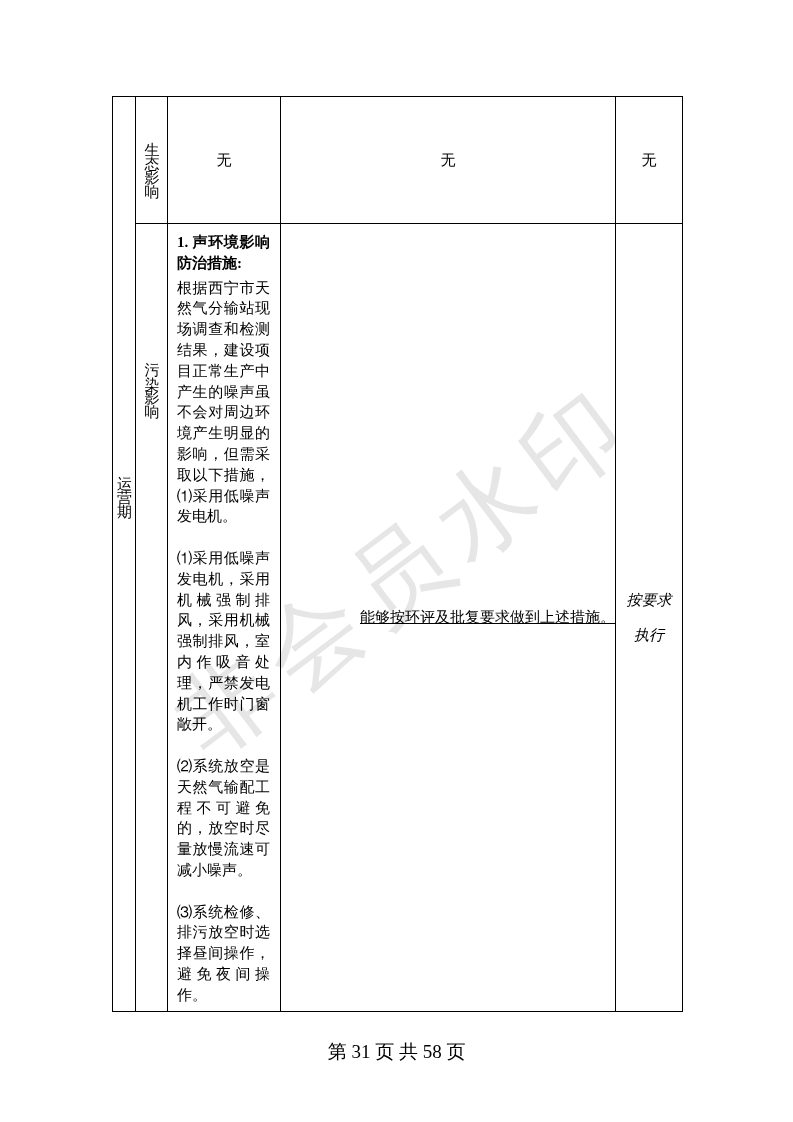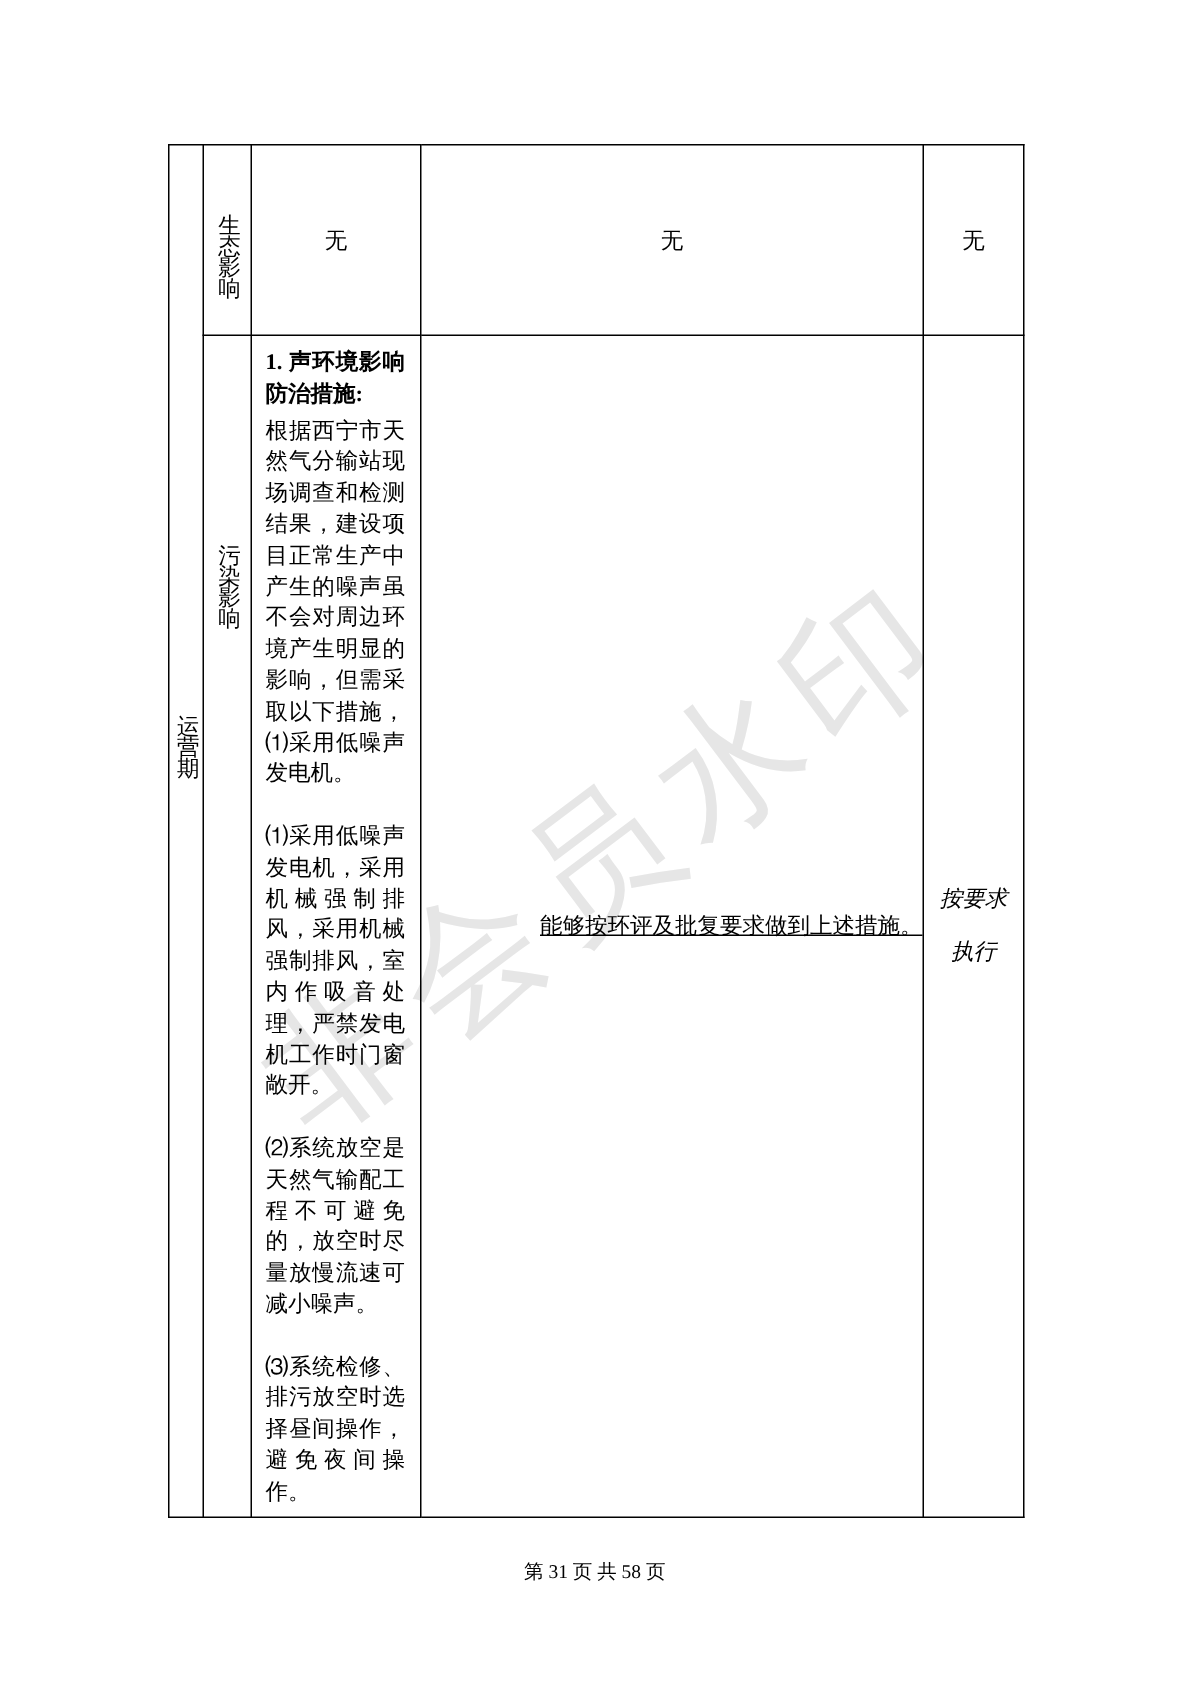--- a/index.html
+++ b/index.html
@@ -118,21 +118,21 @@
     font-style: italic;
   }
 
   
   .footer {
     position: absolute;
     left: 0;
     top: 1039px;
     width: 100%;
     text-align: center;
-    font-size: 13px;
+    font-size: 19px;
     z-index: 1;
   }
 </style>
 </head>
 <body>
 
 <div class="page">
 
   <div class="watermark">非会员水印</div>
 

